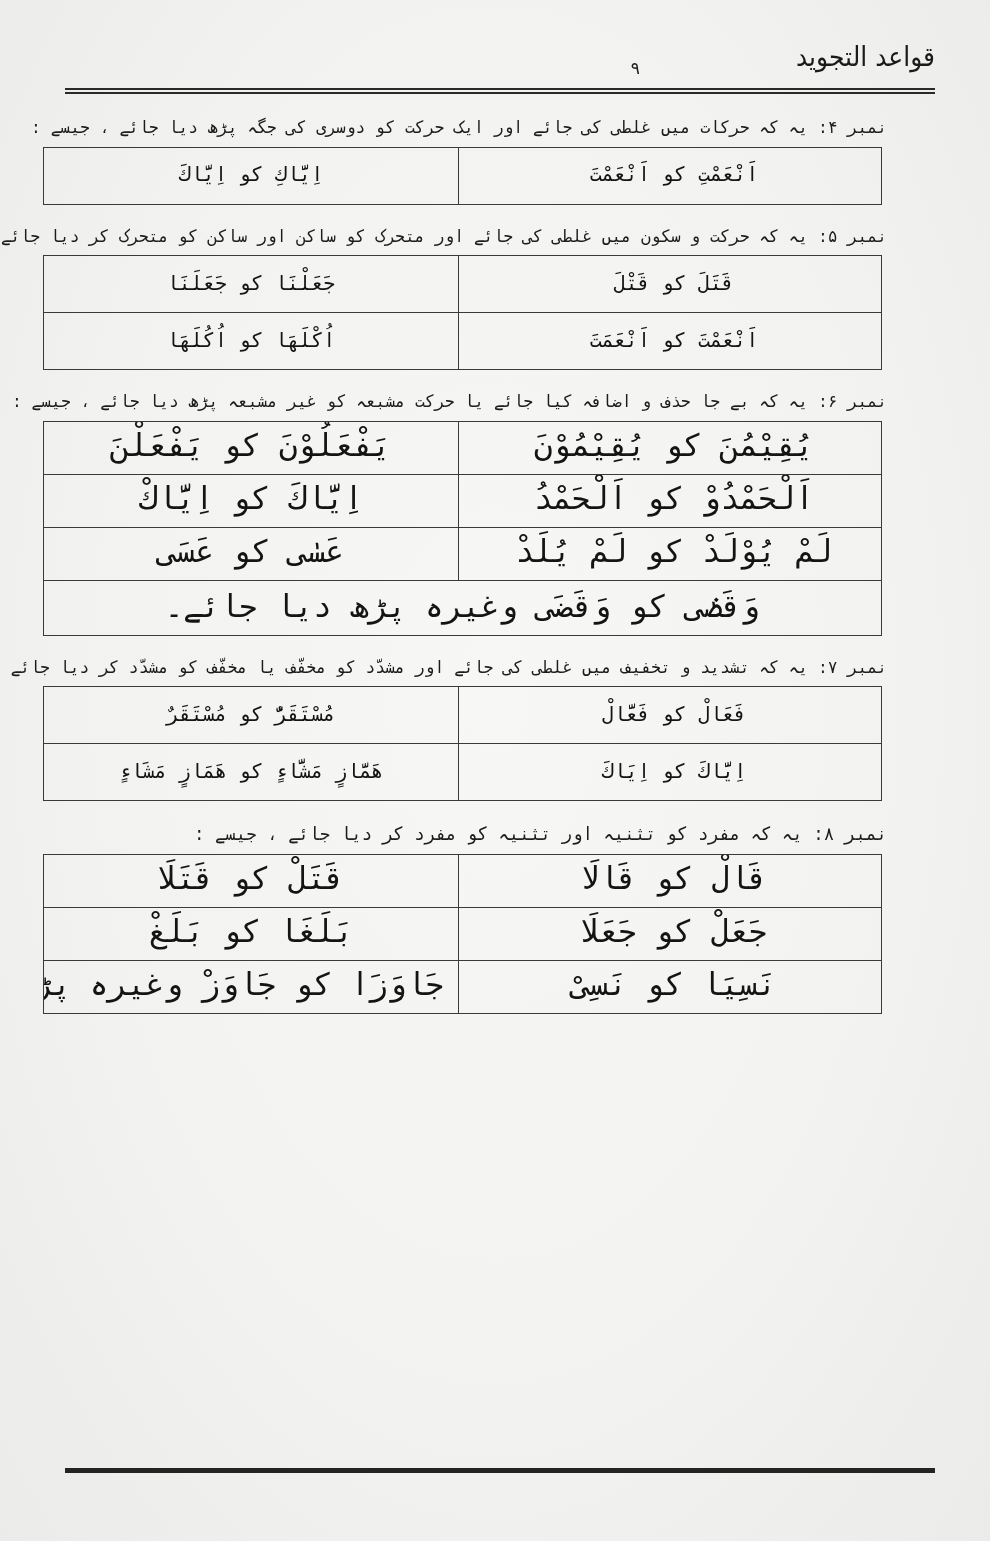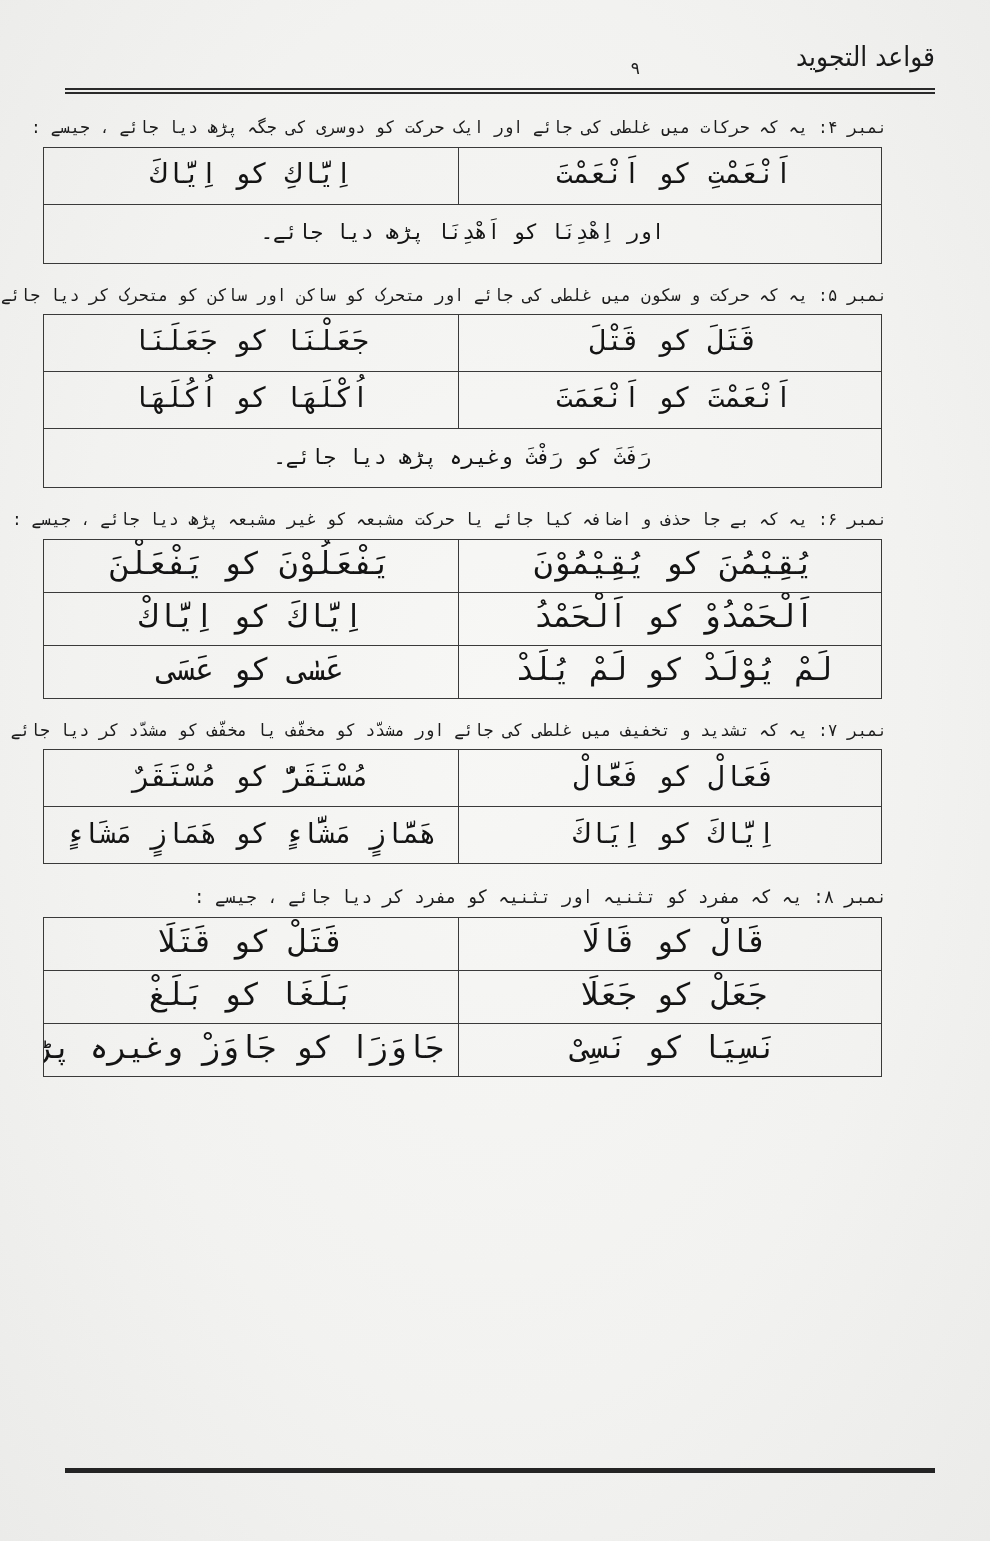--- a/index.html
+++ b/index.html
@@ -112,21 +112,21 @@
     table-layout: fixed;
     background: transparent;
   }
   table.examples td {
     border: 1.4px solid #3a3a3a;
     height: 52px;
     padding: 2px 14px;
     text-align: center;
     vertical-align: middle;
     direction: rtl;
-    font-size: 28px;
+    font-size: 20px;
     line-height: 1.35;
     color: #141414;
     white-space: nowrap;
     overflow: hidden;
   }
   table.examples td.col-right { width: 386px; padding-left: 22px; }
   table.examples td.col-left  { width: 386px; }
   table.examples td.merged {
     font-size: 21px;
     padding-top: 4px;
@@ -150,62 +150,59 @@
 
   <div class="content" id="content-root">
       <div class="section">
         <div class="section-heading wide">نمبر ۴: یہ کہ حرکات میں غلطی کی جائے اور ایک حرکت کو دوسری کی جگہ پڑھ دیا جائے ، جیسے :</div>
         <table class="examples">
           <tbody>
             <tr>
               <td class="col-right">اَنْعَمْتِ کو اَنْعَمْتَ</td>
               <td class="col-left">اِیَّاكِ کو اِیَّاكَ</td>
             </tr>
-            <tr>
-              <td class="merged" colspan="2">اور اِهْدِنَا کو اَهْدِنَا پڑھ دیا جائے۔</td>
-            </tr>
           </tbody>
         </table>
         <div class="spacer-md"></div>
       </div>
       <div class="section">
         <div class="section-heading wide">نمبر ۵: یہ کہ حرکت و سکون میں غلطی کی جائے اور متحرک کو ساکن اور ساکن کو متحرک کر دیا جائے ، جیسے :</div>
         <table class="examples">
           <tbody>
             <tr>
               <td class="col-right">قَتَلَ کو قَتْلَ</td>
               <td class="col-left">جَعَلْنَا کو جَعَلَنَا</td>
             </tr>
             <tr>
               <td class="col-right">اَنْعَمْتَ کو اَنْعَمَتَ</td>
               <td class="col-left">اُكْلَهَا کو اُكُلَهَا</td>
             </tr>
-            <tr>
-              <td class="merged" colspan="2">رَفَثَ کو رَفْثَ وغیرہ پڑھ دیا جائے۔</td>
-            </tr>
           </tbody>
         </table>
         <div class="spacer-md"></div>
       </div>
       <div class="section">
         <div class="section-heading wide">نمبر ۶: یہ کہ بے جا حذف و اضافہ کیا جائے یا حرکت مشبعہ کو غیر مشبعہ پڑھ دیا جائے ، جیسے :</div>
         <table class="examples tight">
           <tbody>
             <tr>
               <td class="col-right">يُقِيْمُنَ کو يُقِيْمُوْنَ</td>
               <td class="col-left">يَفْعَلُوْنَ کو يَفْعَلْنَ</td>
             </tr>
             <tr>
               <td class="col-right">اَلْحَمْدُوْ کو اَلْحَمْدُ</td>
               <td class="col-left">اِیَّاكَ کو اِیَّاكْ</td>
             </tr>
             <tr>
               <td class="col-right">لَمْ يُوْلَدْ کو لَمْ يُلَدْ</td>
               <td class="col-left">عَسٰى کو عَسَى</td>
             </tr>
+            <tr>
+              <td class="merged" colspan="2">وَقَضٰى کو وَقَضَى وغیرہ پڑھ دیا جائے۔</td>
+            </tr>
           </tbody>
         </table>
         <div class="spacer-md"></div>
       </div>
       <div class="section">
         <div class="section-heading wide">نمبر ۷: یہ کہ تشدید و تخفیف میں غلطی کی جائے اور مشدّد کو مخفّف یا مخفّف کو مشدّد کر دیا جائے ، جیسے :</div>
         <table class="examples">
           <tbody>
             <tr>
               <td class="col-right">فَعَالْ کو فَعَّالْ</td>

